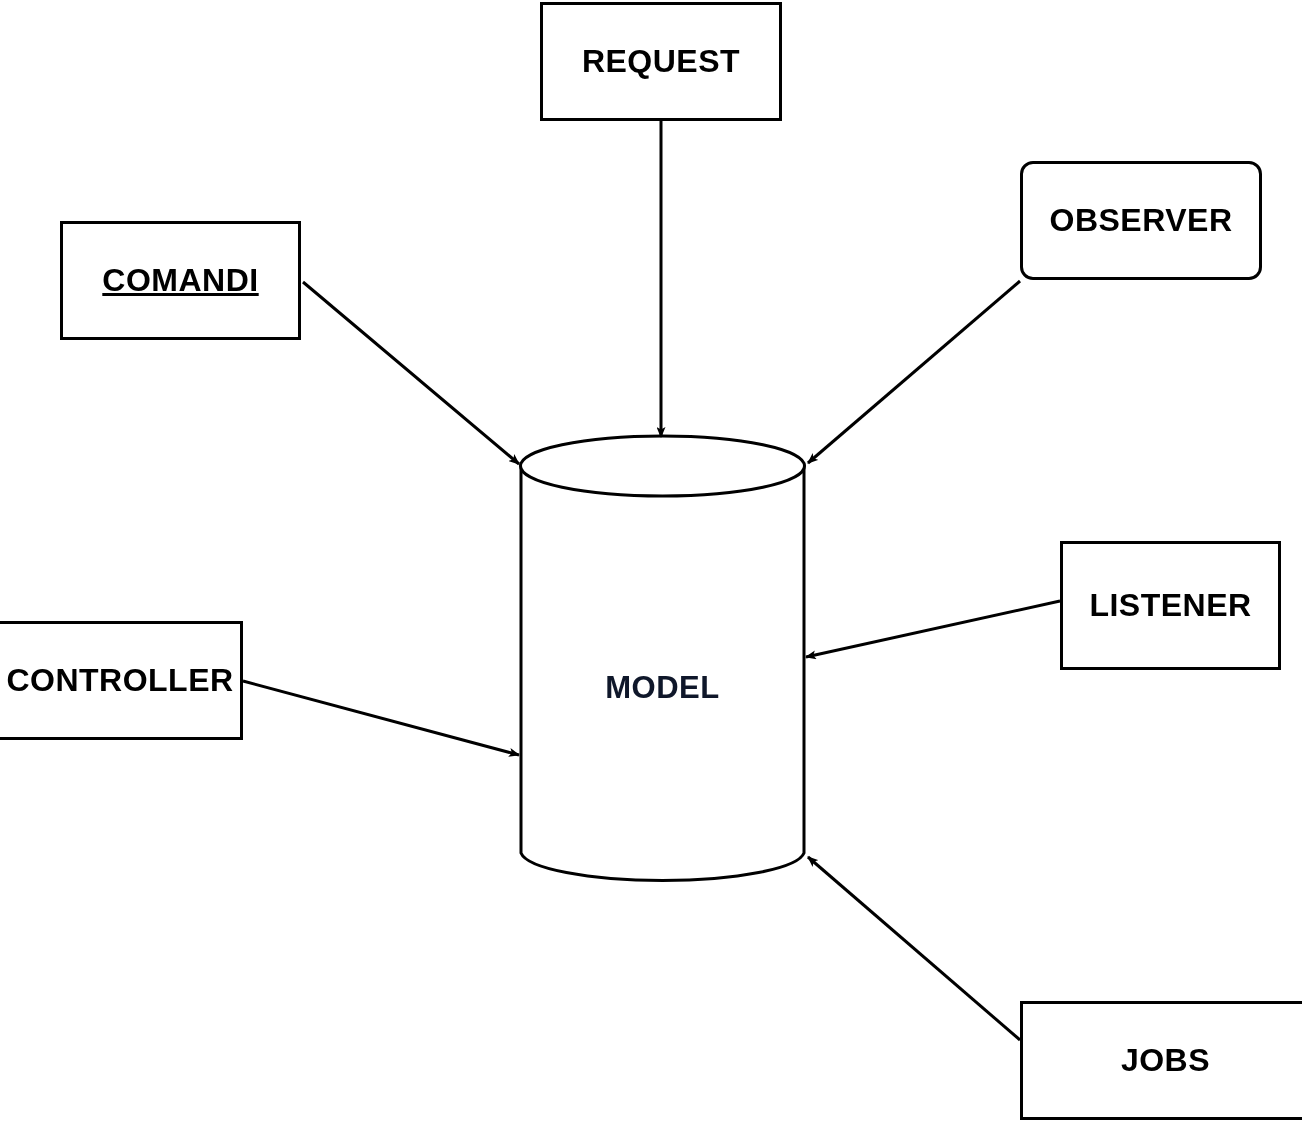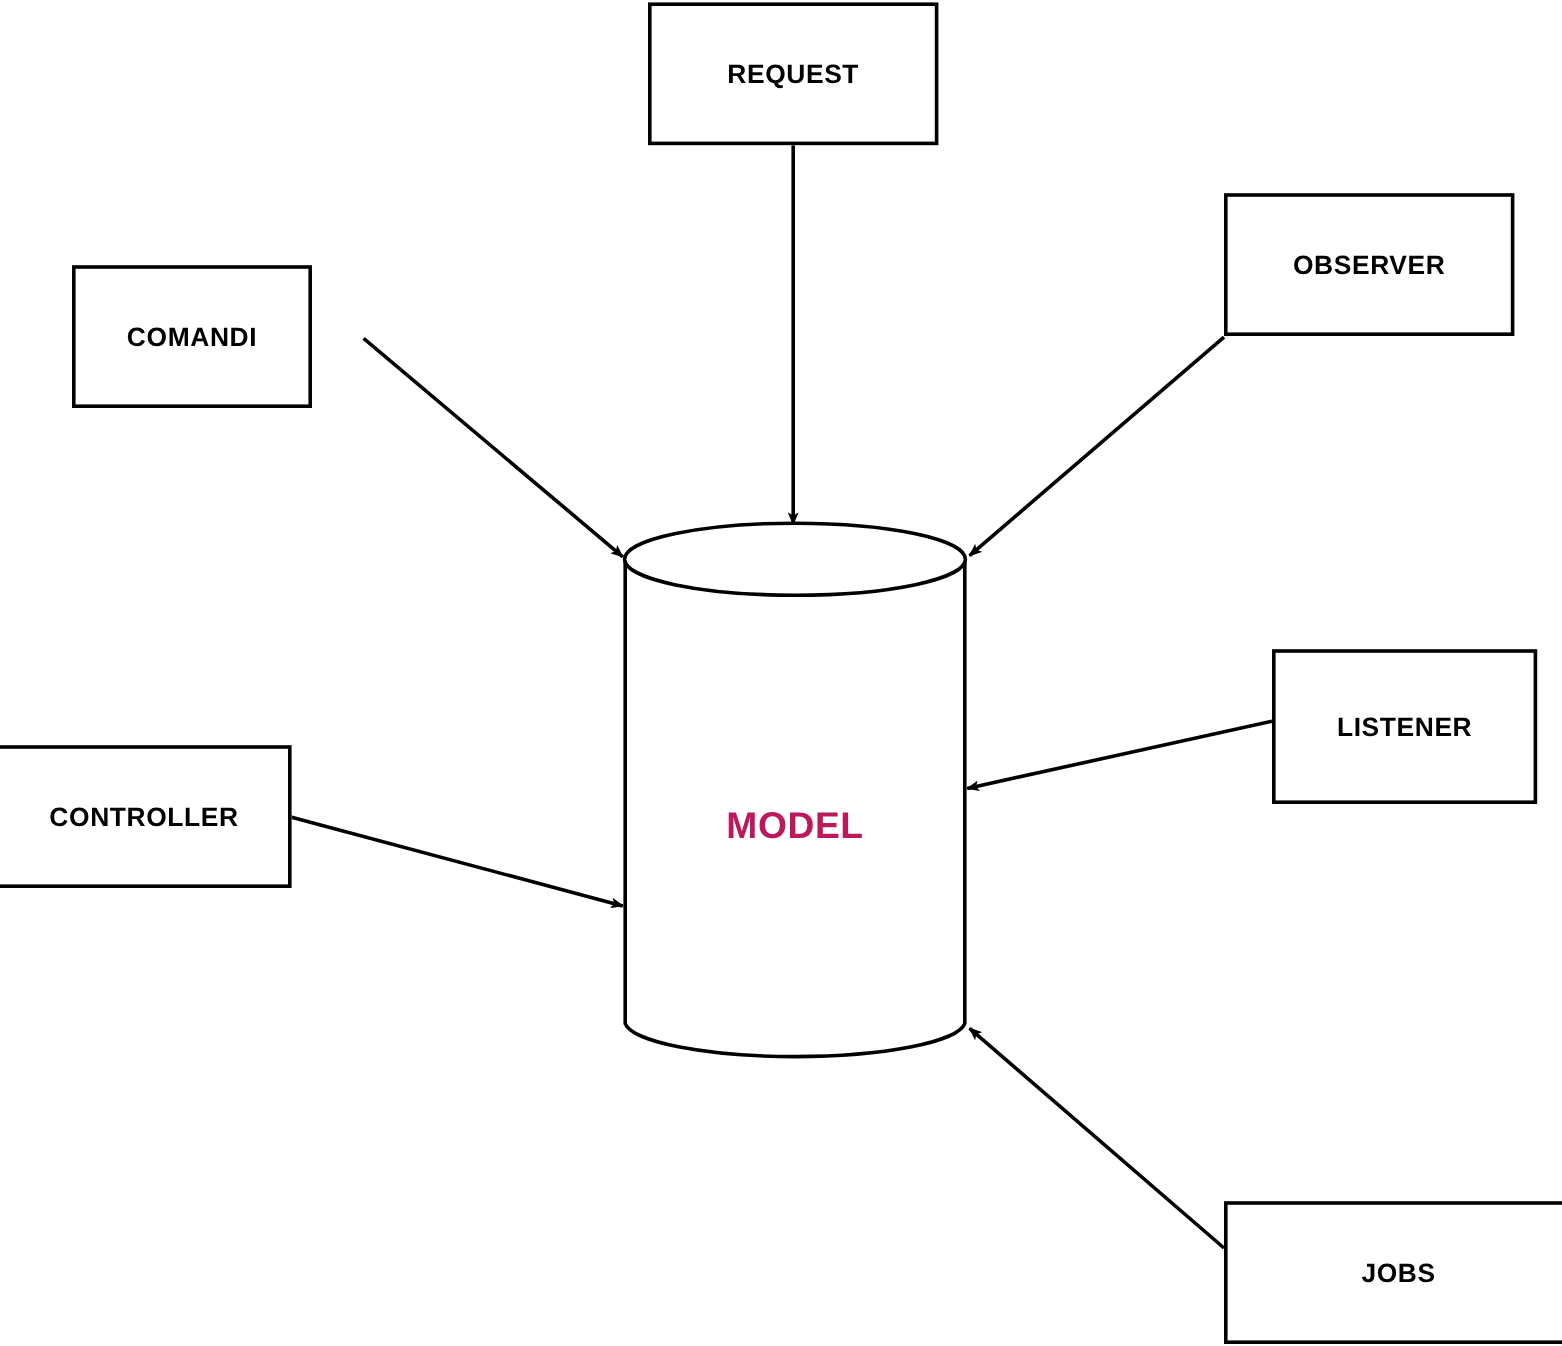--- a/index.html
+++ b/index.html
@@ -29,40 +29,40 @@
     box-sizing: border-box;
     background: #ffffff;
     border: 3px solid #000000;
     display: flex;
     align-items: center;
     justify-content: center;
   }
   .node-label {
     font-family: "Liberation Sans", sans-serif;
     font-weight: bold;
-    font-size: 22px;
+    font-size: 32px;
     letter-spacing: 0.5px;
     color: #000000;
     white-space: nowrap;
     text-align: right;
   }
   .cylinder-label {
     position: absolute;
     font-family: "Liberation Sans", sans-serif;
     font-weight: bold;
     font-size: 31px;
     letter-spacing: 0.5px;
-    color: #be185d;
+    color: #0f172a;
     white-space: nowrap;
     text-align: center;
   }
   
   #node-request   { left: 540px; top: 2px;    width: 242px; height: 119px; }
-  #node-comandi   { left: 60px;  top: 221px;  width: 200px; height: 119px; }
-  #node-observer  { left: 1020px;top: 161px;  width: 242px; height: 119px; }
+  #node-comandi   { left: 60px;  top: 221px;  width: 241px; height: 119px; text-decoration: underline; }
+  #node-observer  { left: 1020px;top: 161px;  width: 242px; height: 119px; border-radius: 13px; }
   #node-listener  { left: 1060px;top: 541px;  width: 221px; height: 129px; }
   #node-controller{ left: -3px;  top: 621px;  width: 246px; height: 119px; }
   #node-jobs      { left: 1020px;top: 1001px; width: 291px; height: 119px; }
   #label-model    { left: 521px; top: 670px;  width: 283px; }
 </style>
 </head>
 <body>
 
 <div id="canvas">
 

